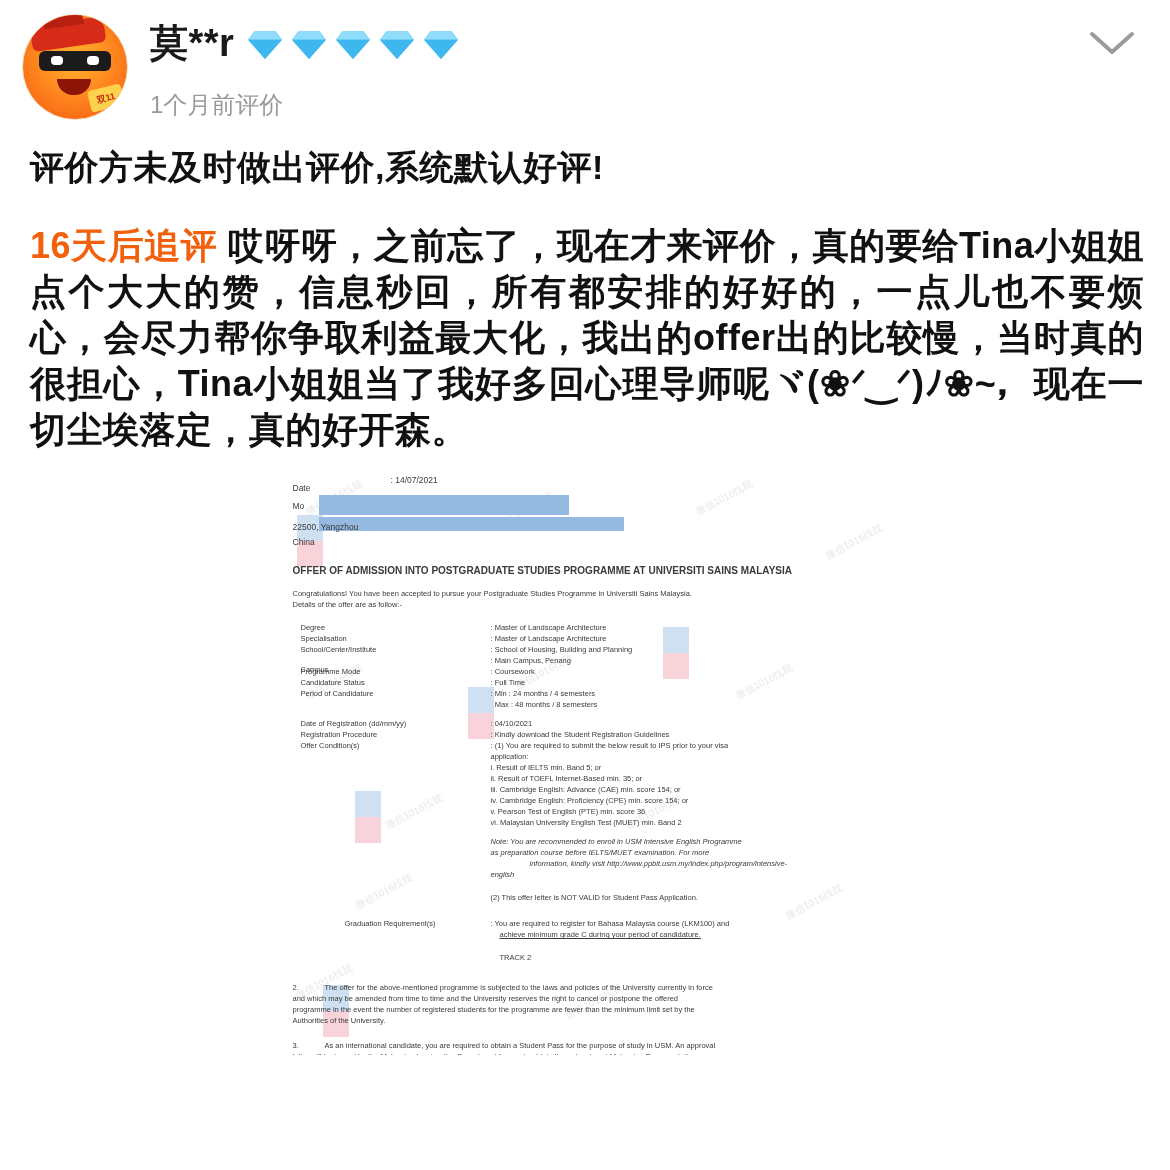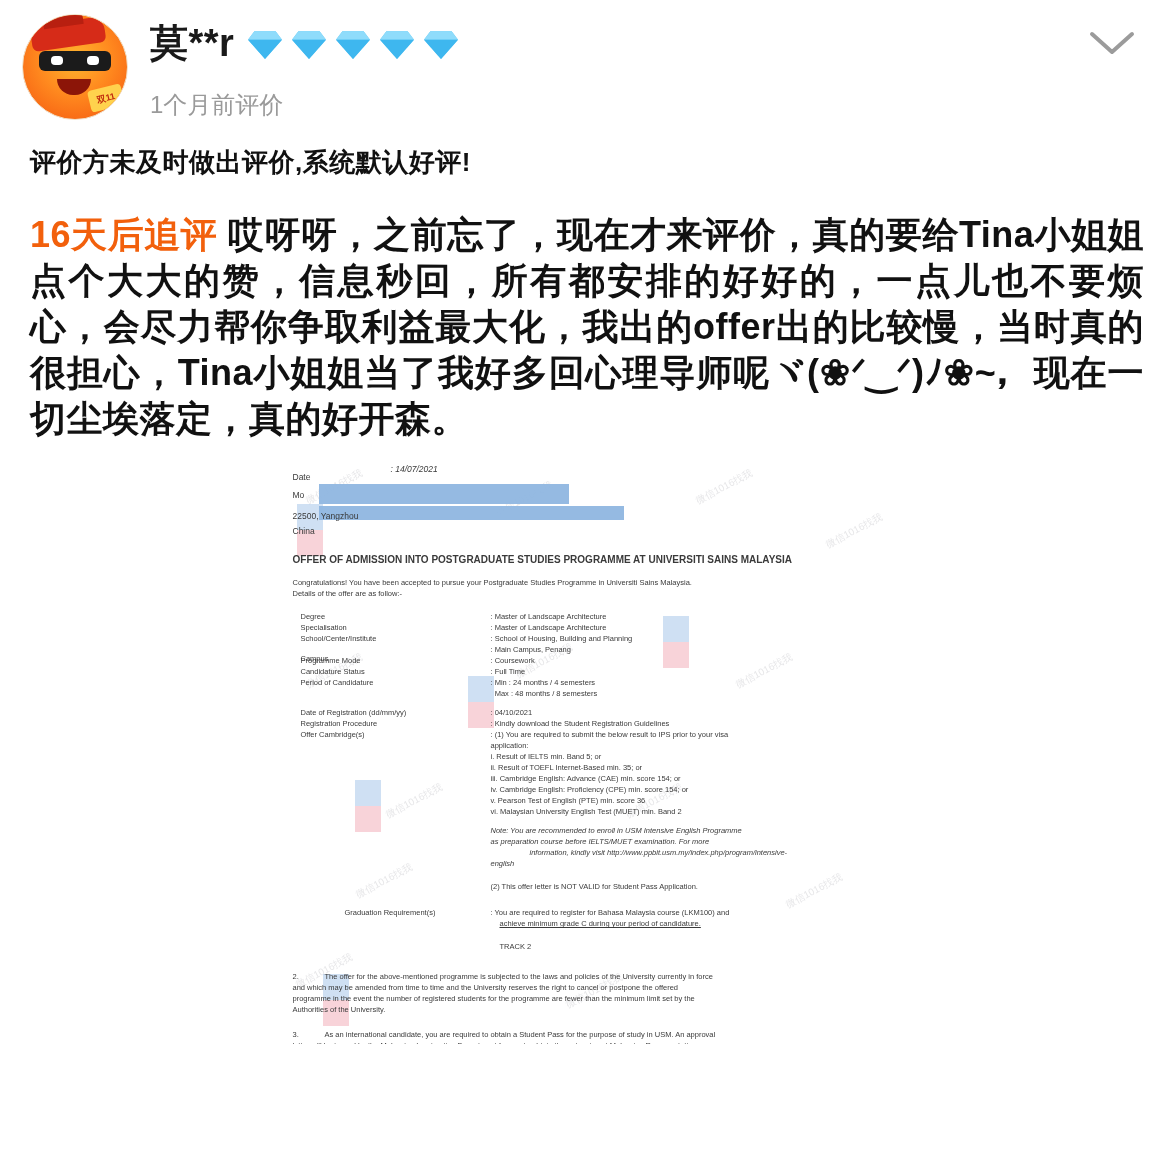--- a/index.html
+++ b/index.html
@@ -143,21 +143,21 @@
     width: 48px;
     height: 30px;
     cursor: pointer;
   }
 
   
   .review-body {
     padding: 24px 26px 0 30px;
   }
   .default-praise {
-    font-size: 26px;
+    font-size: 34px;
     font-weight: bold;
     color: #111111;
     letter-spacing: 0.5px;
   }
   .followup {
     margin-top: 32px;
     font-size: 36px;
     line-height: 1.28;
     font-weight: bold;
     color: #111111;
@@ -312,21 +312,21 @@
       <div class="stamp" style="left:92px; top:342px;"></div>
       <div class="stamp blue" style="left:205px; top:212px;"></div>
       <div class="stamp" style="left:205px; top:238px;"></div>
       <div class="stamp blue" style="left:400px; top:152px;"></div>
       <div class="stamp" style="left:400px; top:178px;"></div>
 
       <div class="stamp blue" style="left:60px; top:510px;"></div>
       <div class="stamp" style="left:60px; top:536px;"></div>
 
       <div class="line t8" style="left:30px; top:8px;">Date</div>
-      <div class="line t8" style="left:128px; top:0;font-style:italic;">: 14/07/2021</div>
+      <div class="line t8" style="left:128px; top:0;">: 14/07/2021</div>
       <div class="line t8" style="left:30px; top:26px;">Mo</div>
       <div class="redact" style="left:56px; top:20px; width:250px; height:20px;"></div>
       <div class="redact" style="left:56px; top:42px; width:305px; height:14px;"></div>
       <div class="line t8" style="left:30px; top:47px;">22500, Yangzhou</div>
       <div class="line t8" style="left:30px; top:62px;">China</div>
 
       <div class="line t9" style="left:30px; top:90px;">OFFER OF ADMISSION INTO POSTGRADUATE STUDIES PROGRAMME AT UNIVERSITI SAINS MALAYSIA</div>
 
       <div class="line t7" style="left:30px; top:114px;">Congratulations! You have been accepted to pursue your Postgraduate Studies Programme in Universiti Sains Malaysia.</div>
       <div class="line t7" style="left:30px; top:125px;">Details of the offer are as follow:-</div>
@@ -353,21 +353,21 @@
       <div class="line t7" style="left:228px; top:214px;">: Min : 24 months / 4 semesters</div>
 
       <div class="line t7" style="left:228px; top:225px;text-align:right;">  Max : 48 months / 8 semesters</div>
 
       <div class="line t7" style="left:38px; top:244px;">Date of Registration (dd/mm/yy)</div>
       <div class="line t7" style="left:228px; top:244px;">: 04/10/2021</div>
 
       <div class="line t7" style="left:38px; top:255px;">Registration Procedure</div>
       <div class="line t7" style="left:228px; top:255px;">: Kindly download the Student Registration Guidelines</div>
 
-      <div class="line t7" style="left:38px; top:266px;">Offer Cambridge(s)</div>
+      <div class="line t7" style="left:38px; top:266px;">Offer Condition(s)</div>
       <div class="line t7" style="left:228px; top:266px;">: (1) You are required to submit the below result to IPS prior to your visa</div>
 
       <div class="line t7" style="left:228px; top:277px;text-align:center;">application:</div>
       <div class="line t7" style="left:228px; top:288px;">i. Result of IELTS min. Band 5; or</div>
       <div class="line t7" style="left:228px; top:299px;">ii. Result of TOEFL Internet-Based min. 35; or</div>
       <div class="line t7" style="left:228px; top:310px;">iii. Cambridge English: Advance (CAE) min. score 154; or</div>
       <div class="line t7" style="left:228px; top:321px;">iv. Cambridge English: Proficiency (CPE) min. score 154; or</div>
       <div class="line t7" style="left:228px; top:332px;">v. Pearson Test of English (PTE) min. score 36</div>
       <div class="line t7" style="left:228px; top:343px;">vi. Malaysian University English Test (MUET) min. Band 2</div>
 

